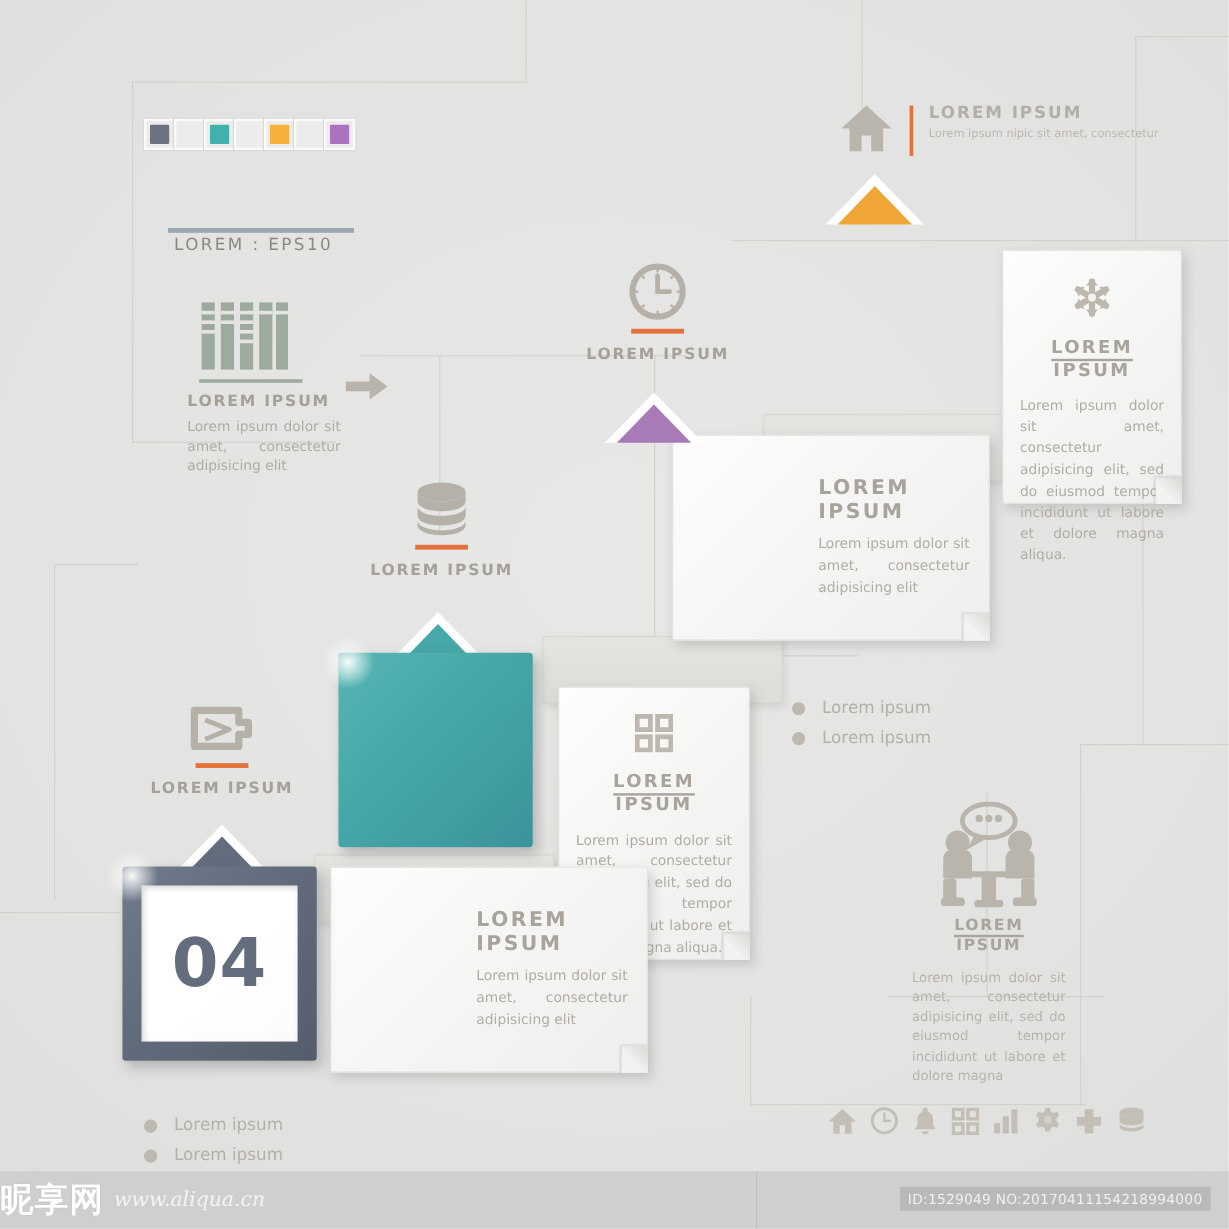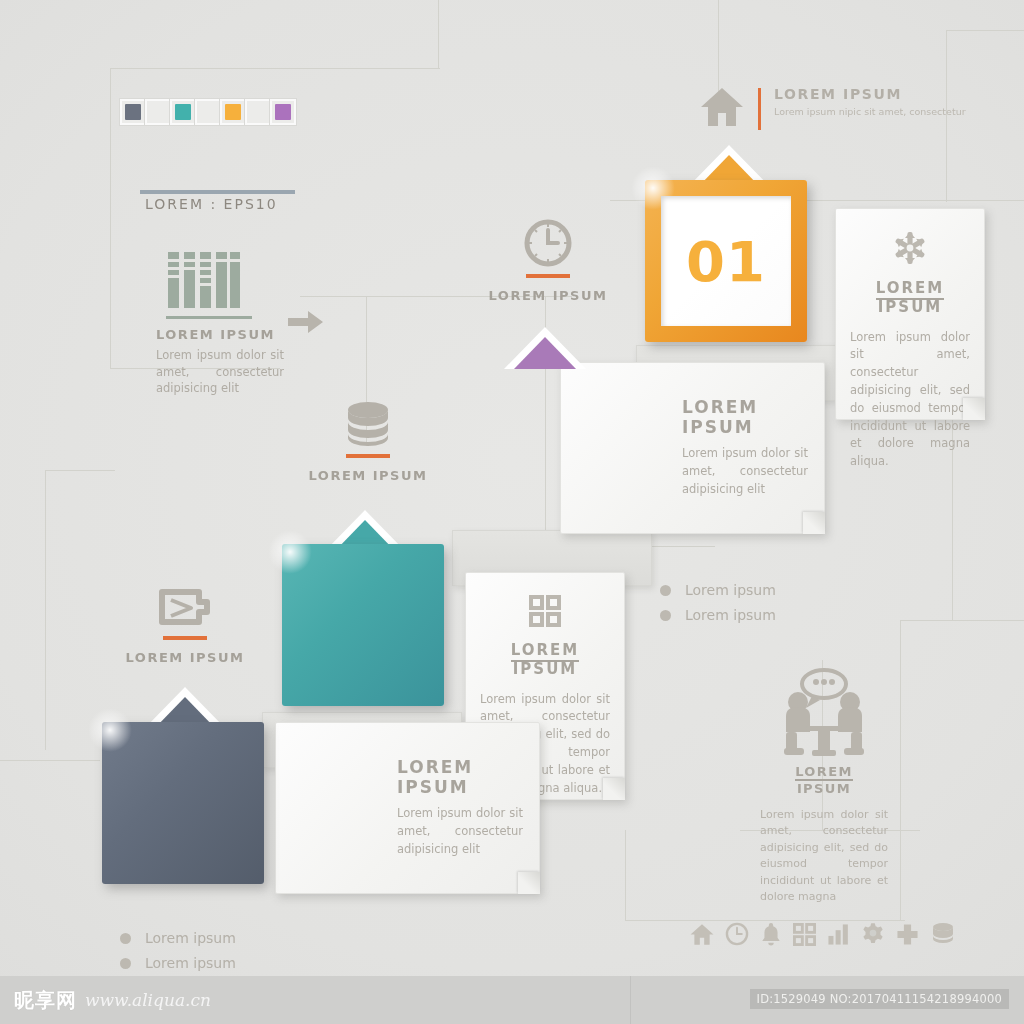--- a/index.html
+++ b/index.html
@@ -184,21 +184,21 @@
   
   #arrow-right { position: absolute; left: 288px; top: 310px; color: #b8b4ac; }
 
   
   #wm {
     position: absolute; left: 0; bottom: 0; width: 1024px; height: 48px;
     background: #cfcfcd; display: flex; align-items: center;
   }
   #wm .divider { position: absolute; left: 630px; top: 0; width: 1px; height: 48px; background: #c2c2c0; }
   #wm .logo {
-    margin-left: 14px; font-size: 20px; font-weight: bold; color: #ffffff;
+    font-size: 28px; font-weight: bold; color: #ffffff;
     letter-spacing: 1px; font-family: "DejaVu Sans", sans-serif;
     text-shadow: 0 0 1px rgba(0,0,0,.15);
   }
   #wm .site {
     margin-left: 8px; font-size: 17px; color: #f4f4f4; font-style: italic;
     font-family: "DejaVu Serif", serif;
   }
   #wm .idtag {
     position: absolute; right: 15px; top: 13px;
     background: #b9b9b7; color: #f0f0ee; font-size: 11.5px;
@@ -382,26 +382,20 @@
       <span>IPSUM</span>
     </div>
     <div class="ptext just">Lorem ipsum dolor sit amet, consectetur adipisicing elit, sed do eiusmod tempor incididunt ut labore et dolore magna aliqua.</div>
   </div>
   <div class="chev" style="left:686px; top:143px;">
     <svg width="86" height="46" viewBox="0 0 86 46">
       <path d="M43 2 L84 44 L70 44 L43 16 L16 44 L2 44 Z" fill="#ffffff"></path>
       <path d="M43 12 L74 44 L12 44 Z" fill="#f0a636"></path>
     </svg>
   </div>
-  <div class="numbox" style="left:645px; top:180px; background:linear-gradient(135deg,#f4b352 0%,#f0a636 40%,#e8871e 100%);">
-    <div class="glow"></div>
-    <div class="face">
-      <span class="num" style="color:#f6b03c;">01</span>
-    </div>
-  </div>
 
   <div class="riser" style="left:452px; top:530px; width:200px; height:56px;"></div>
   <div class="panel horiz" style="left:560px; top:362px; width:265px; height:172px;">
     <div class="inner">
       <div class="ptitle">LOREM IPSUM</div>
       <div class="ptext just">Lorem ipsum dolor sit amet, consectetur adipisicing elit</div>
     </div>
   </div>
   <div class="chev" style="left:502px; top:325px;">
     <svg width="86" height="46" viewBox="0 0 86 46">
@@ -443,20 +437,23 @@
     </div>
   </div>
   <div class="chev" style="left:142px; top:685px;">
     <svg width="86" height="46" viewBox="0 0 86 46">
       <path d="M43 2 L84 44 L70 44 L43 16 L16 44 L2 44 Z" fill="#ffffff"></path>
       <path d="M43 12 L74 44 L12 44 Z" fill="#636d7d"></path>
     </svg>
   </div>
   <div class="numbox" style="left:102px; top:722px; background:linear-gradient(135deg,#717b8b 0%,#636d7d 40%,#545d6b 100%);">
     <div class="glow"></div>
+    <div class="face">
+      <span class="num" style="color:#636d7d;">04</span>
+    </div>
   </div>
 
   <div class="blist" style="left:660px; top:582px;">
     <div class="row">
       <span class="dot"></span>
       <span class="txt">Lorem ipsum</span>
     </div>
     <div class="row">
       <span class="dot"></span>
       <span class="txt">Lorem ipsum</span>

